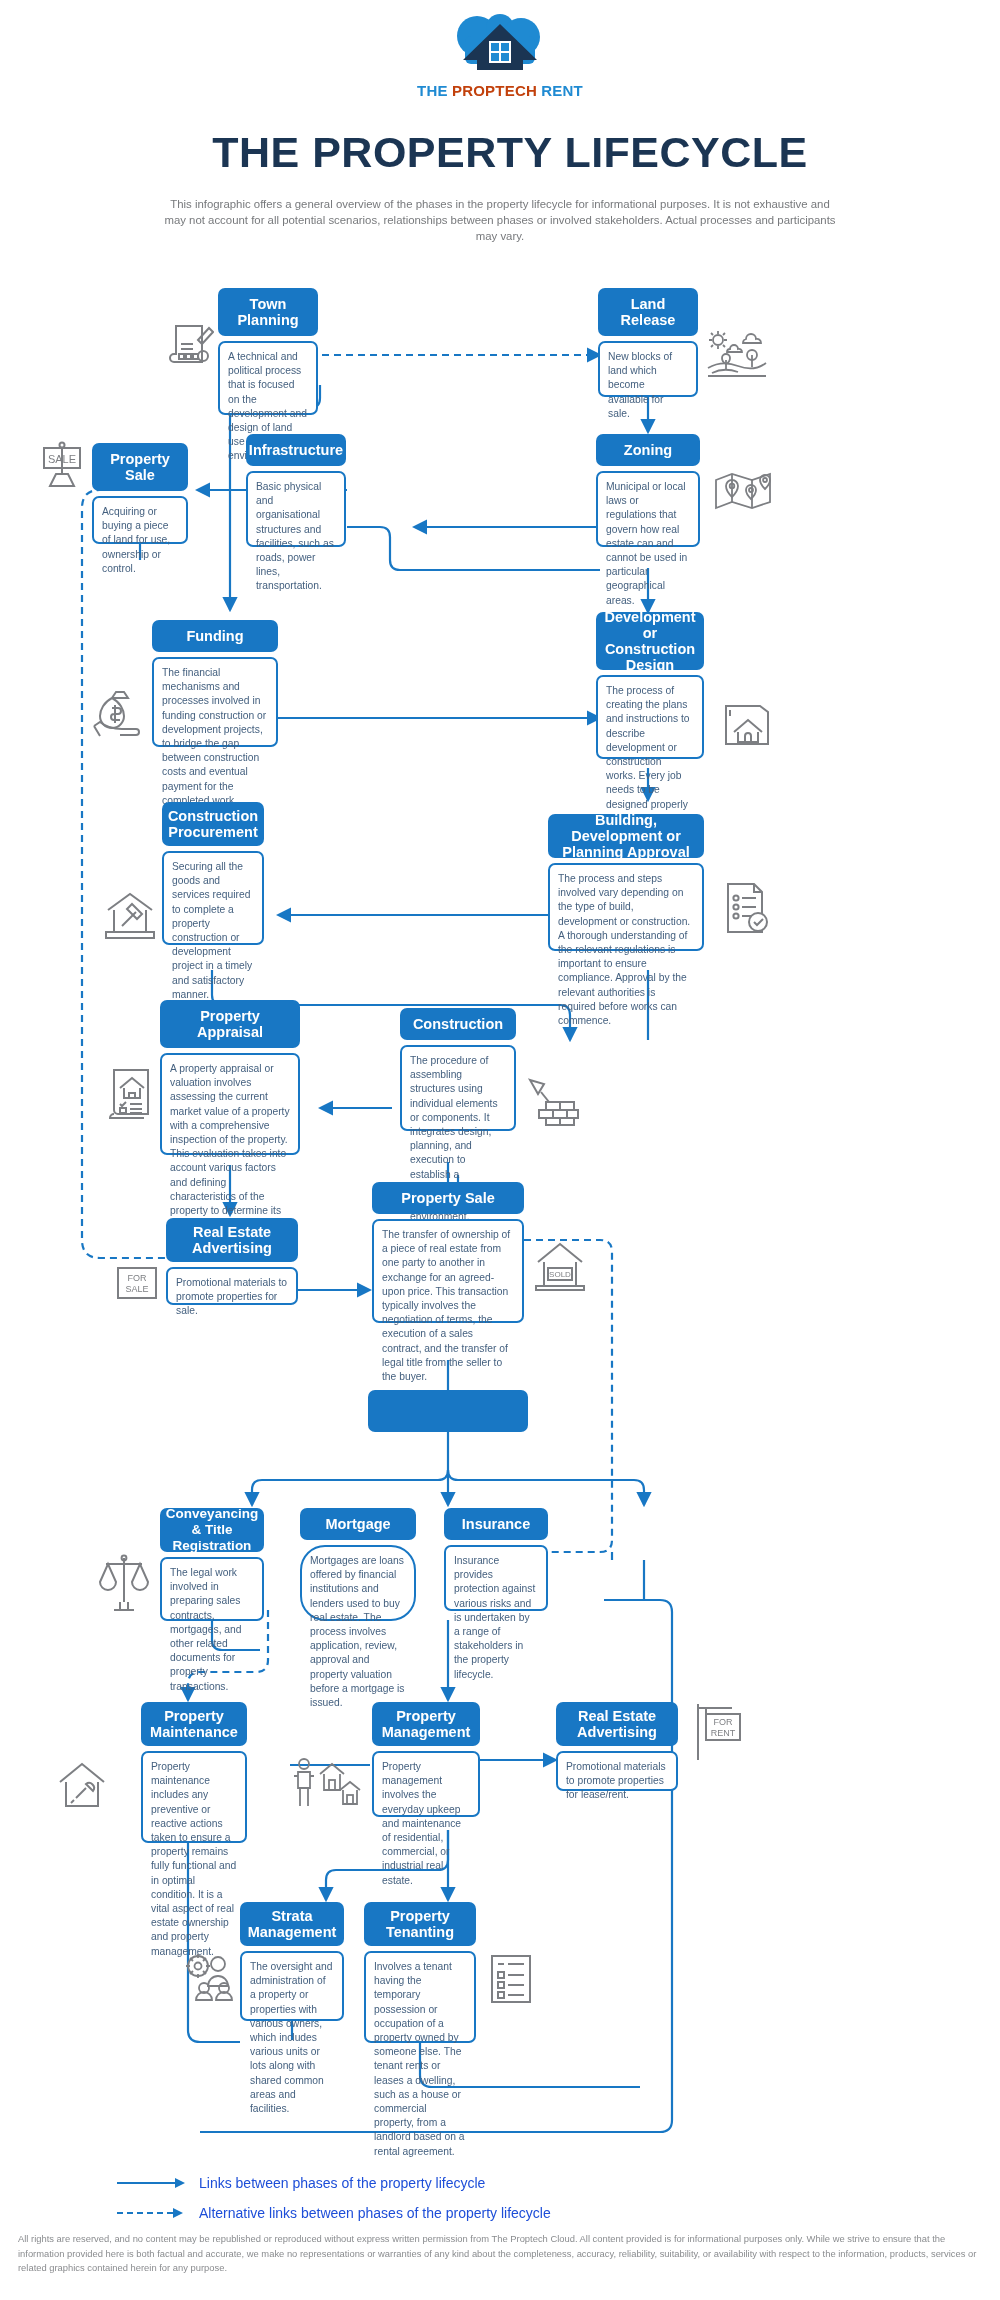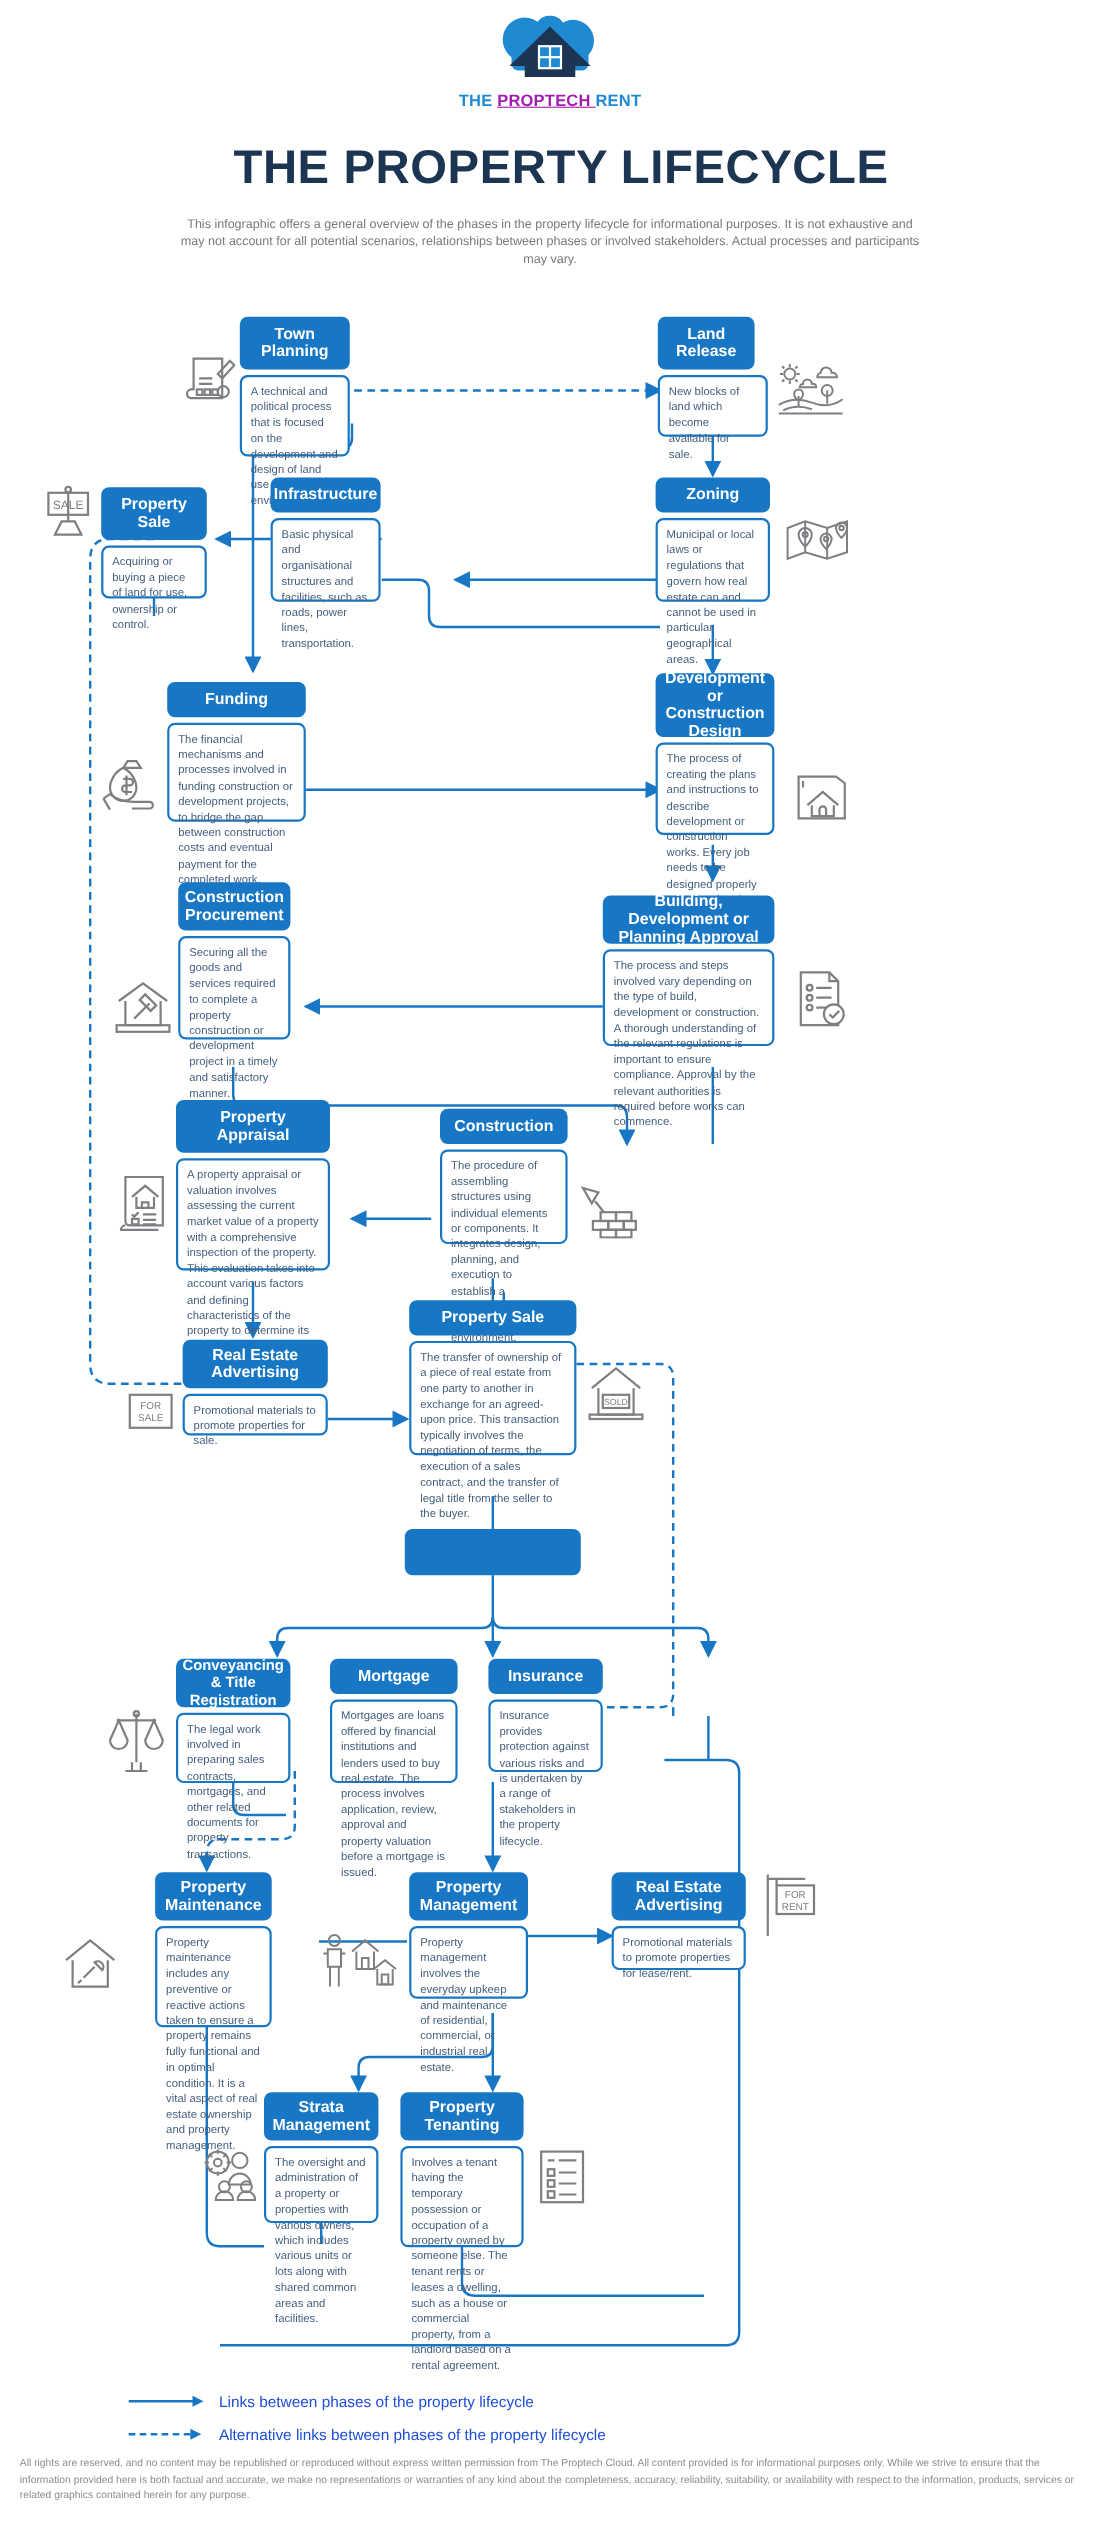--- a/index.html
+++ b/index.html
@@ -9,21 +9,21 @@
     font-family: "Liberation Sans", sans-serif;
     overflow: hidden;
   }
   #stage { position: relative; width: 1000px; height: 2300px; }
 
   
   .logo-wrap { position: absolute; left: 0; top: 14px; width: 1000px; text-align: center; }
   .logo-mark { display: inline-block; }
   .logo-text { margin-top: 2px; font-size: 15px; font-weight: bold; letter-spacing: .2px; }
   .logo-text .t1 { color: #1f8ad2; }
-  .logo-text .t2 { color: #a21caf; text-decoration: underline; }
+  .logo-text .t2 { color: #c2410c; }
   .logo-text .t3 { color: #1f8ad2; }
 
   .page-title {
     position: absolute; left: 0; top: 128px; width: 1000px;
     text-align: center; color: #1b3553;
     font-size: 43px; font-weight: bold; letter-spacing: .5px; padding-left: 20px;
   }
   .page-sub {
     position: absolute; left: 160px; top: 196px; width: 680px;
     text-align: center; color: #77797c; font-size: 11.4px; line-height: 16px;
@@ -187,21 +187,21 @@
       <path d="M13 24 h12 M13 29 h12"></path>
       <rect x="11" y="34" width="5" height="5"></rect>
         <rect x="18" y="34" width="5" height="5"></rect>
         <rect x="25" y="34" width="5" height="5"></rect>
       <circle cx="35" cy="36" r="5"></circle>
       <path d="M30 20 L41 8 l4 4 L34 24 z"></path>
     </svg>
   </div>
 
   <div class="node" style="left:598px; top:288px; width:100px;">
-    <div class="hdr" style="width:88px;">Land Release</div>
+    <div class="hdr" style="width:100px;">Land Release</div>
     <div class="body" style="width:100px; height:56px;">New blocks of land which become available for sale.</div>
   </div>
   <div class="icon" style="left:706px; top:330px;">
     <svg width="62" height="48" viewBox="0 0 62 48" fill="none" stroke="#7d7f83" stroke-width="1.8">
       <circle cx="12" cy="10" r="5"></circle>
         <path d="M12 1v3M12 16v3M3 10h3M18 10h3M5 3l2 2M17 15l2 2M19 3l-2 2M7 15l-2 2"></path>
       <path d="M40 9a5 5 0 0 1 10 0 4 4 0 0 1 5 4h-18a4 4 0 0 1 3-4z"></path>
       <path d="M24 19a4 4 0 0 1 8 0 3 3 0 0 1 4 3H21a3 3 0 0 1 3-3z"></path>
       <circle cx="46" cy="25" r="5"></circle>
         <path d="M46 25v12"></path>
@@ -381,21 +381,21 @@
       <path d="M28 6v44M10 12h36"></path>
         <circle cx="28" cy="6" r="2.4"></circle>
       <path d="M4 30 L12 12 L20 30 a8 8 0 0 1 -16 0z"></path>
       <path d="M36 30 L44 12 L52 30 a8 8 0 0 1 -16 0z"></path>
       <path d="M18 58h20M24 50v8M32 50v8"></path>
     </svg>
   </div>
 
   <div class="node" style="left:300px; top:1508px; width:116px;">
     <div class="hdr" style="width:116px;">Mortgage</div>
-    <div class="body" style="width:116px; height:76px;">Mortgages are loans offered by financial institutions and lenders used to buy real estate. The process involves application, review, approval and property valuation before a mortgage is issued.</div>
+    <div class="body" style="width:116px; height:76px;border-radius:25px;">Mortgages are loans offered by financial institutions and lenders used to buy real estate. The process involves application, review, approval and property valuation before a mortgage is issued.</div>
   </div>
 
   <div class="node" style="left:444px; top:1508px; width:104px;">
     <div class="hdr" style="width:104px;">Insurance</div>
     <div class="body" style="width:104px; height:66px;">Insurance provides protection against various risks and is undertaken by a range of stakeholders in the property lifecycle.</div>
   </div>
 
   <div class="node" style="left:112px; top:1702px; width:106px;margin-left:29px;">
     <div class="hdr" style="width:106px; height:44px;">Property Maintenance</div>
     <div class="body" style="width:106px; height:92px;">Property maintenance includes any preventive or reactive actions taken to ensure a property remains fully functional and in optimal condition. It is a vital aspect of real estate ownership and property management.</div>

